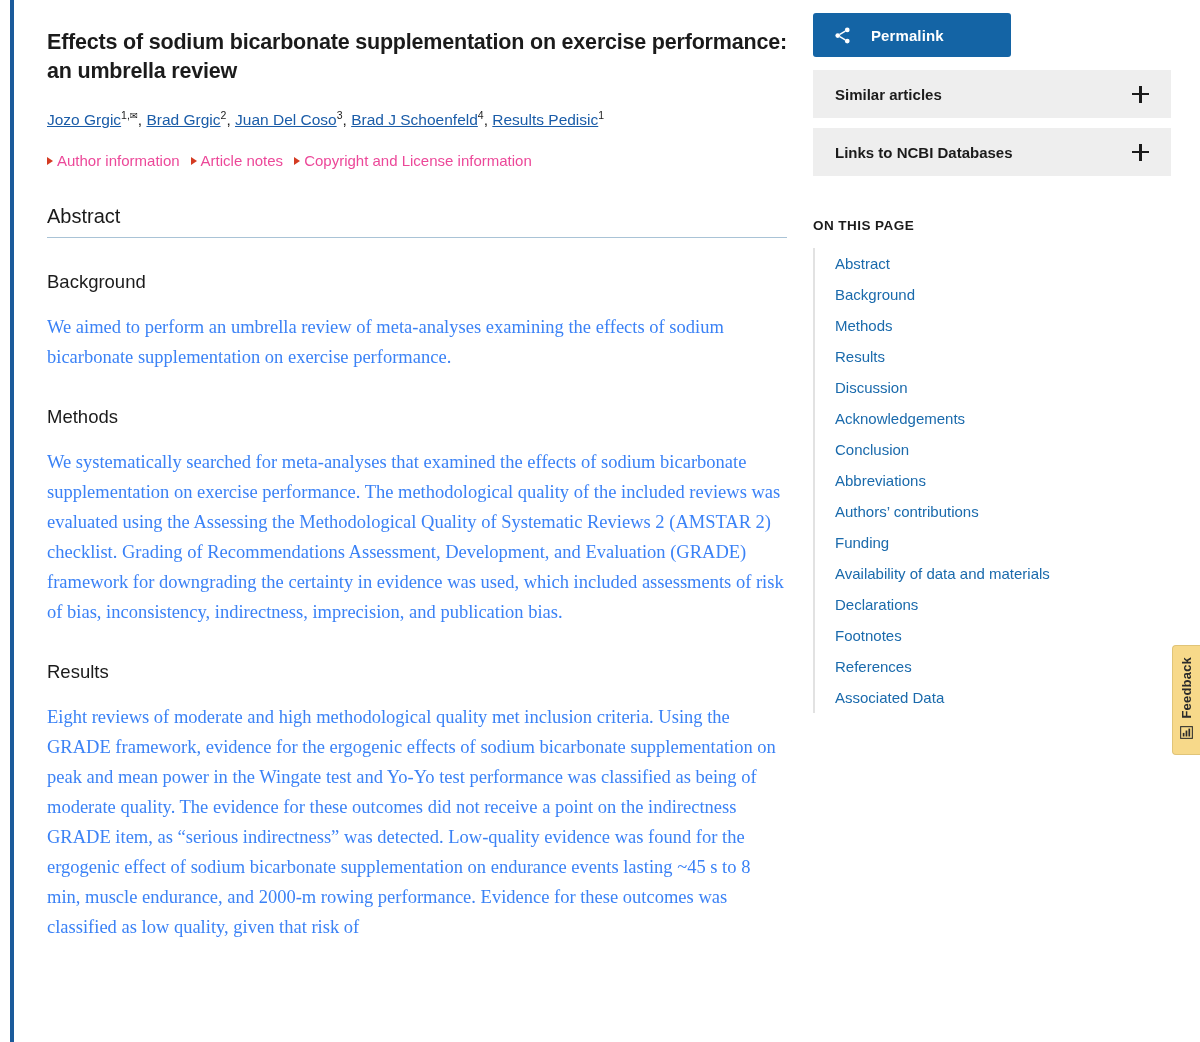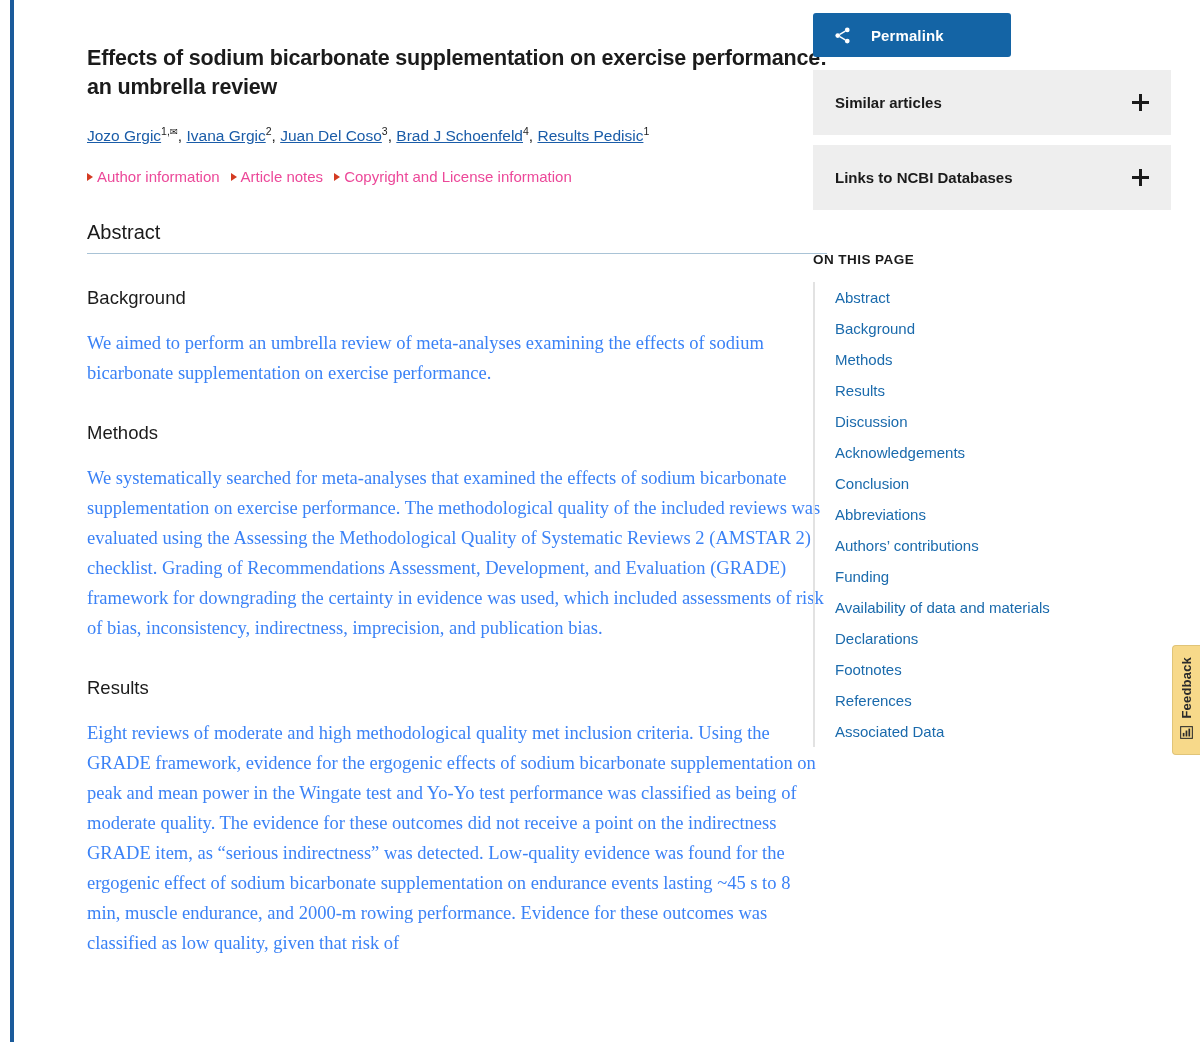--- a/index.html
+++ b/index.html
@@ -26,23 +26,22 @@
   
   .page {
     position: absolute;
     left: 0; top: 0;
     width: 1200px; height: 1042px;
   }
 
   
   .article {
     position: absolute;
-    left: 47px; top: 16px;
+    left: 47px; top: 0;
     width: 740px;
-    margin-left: 40px;
   }
 
   .article-title {
     font-family: "Liberation Sans", sans-serif;
     font-size: 21.5px;
     font-weight: bold;
     line-height: 1.35;
     letter-spacing: -0.2px;
     color: #1b1b1b;
     margin: 0;
@@ -174,21 +173,21 @@
   }
   .sb-heading.resources { padding-top: 27px; }
   .sb-heading.onthispage { padding-top: 32px; }
 
   .accordion { margin-top: 13px; }
   .acc-item {
     display: flex;
     align-items: center;
     justify-content: space-between;
     background: #eeeeee;
-    height: 65px;
+    height: 48px;
     padding: 0 22px 0 22px;
     margin-bottom: 10px;
     cursor: pointer;
   }
   .acc-label {
     font-size: 15px;
     font-weight: bold;
     color: #1b1b1b;
   }
   .plus-icon {
@@ -252,21 +251,21 @@
 <body>
 
 <div class="page">
 
   <div class="left-rail"></div>
 
   <div class="article">
 
     <h1 class="article-title">Effects of sodium bicarbonate supplementation on exercise performance: an umbrella review</h1>
 
-    <div class="authors" id="author-list"><a href="#">Jozo Grgic</a><sup>1,<span class="env-icon">✉</span></sup>, <a href="#">Ivana Grgic</a><sup>2</sup>, <a href="#">Juan Del Coso</a><sup>3</sup>, <a href="#">Brad J Schoenfeld</a><sup>4</sup>, <a href="#">Results Pedisic</a><sup>1</sup></div>
+    <div class="authors" id="author-list"><a href="#">Jozo Grgic</a><sup>1,<span class="env-icon">✉</span></sup>, <a href="#">Brad Grgic</a><sup>2</sup>, <a href="#">Juan Del Coso</a><sup>3</sup>, <a href="#">Brad J Schoenfeld</a><sup>4</sup>, <a href="#">Results Pedisic</a><sup>1</sup></div>
 
     <div class="meta-links" id="meta-links"><span class="mlink"><span class="tri"></span><a href="#">Author information</a></span><span class="mlink"><span class="tri"></span><a href="#">Article notes</a></span><span class="mlink"><span class="tri"></span><a href="#">Copyright and License information</a></span></div>
 
 
     <h2 class="section-h">Abstract</h2>
 
     <div id="abstract-sections">
         <h3 class="sub-h">Background</h3>
         <p class="body-p">We aimed to perform an umbrella review of meta-analyses examining the effects of sodium bicarbonate supplementation on exercise performance.</p>
         <h3 class="sub-h">Methods</h3>

